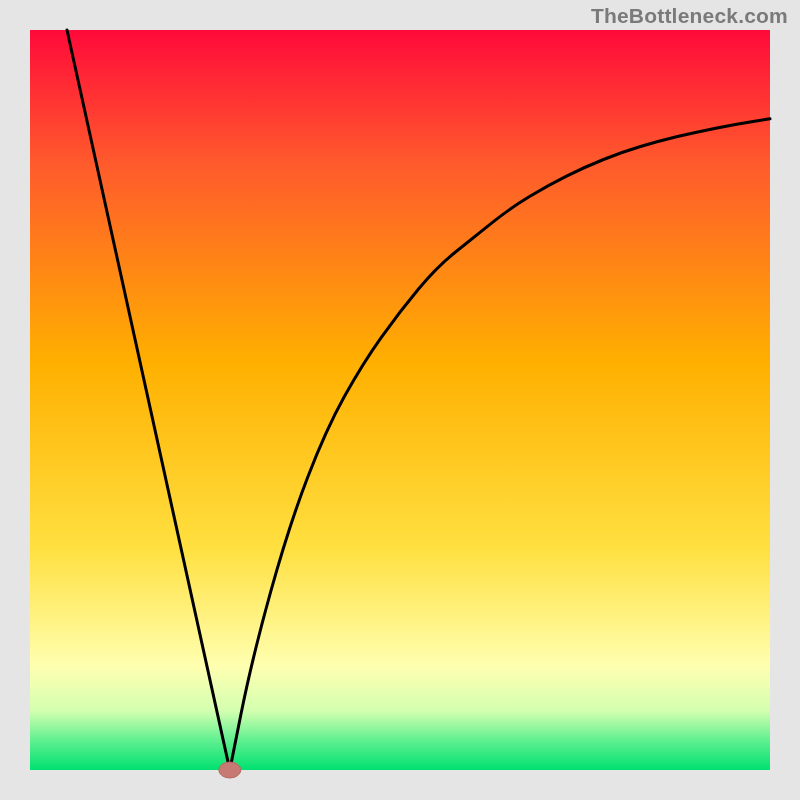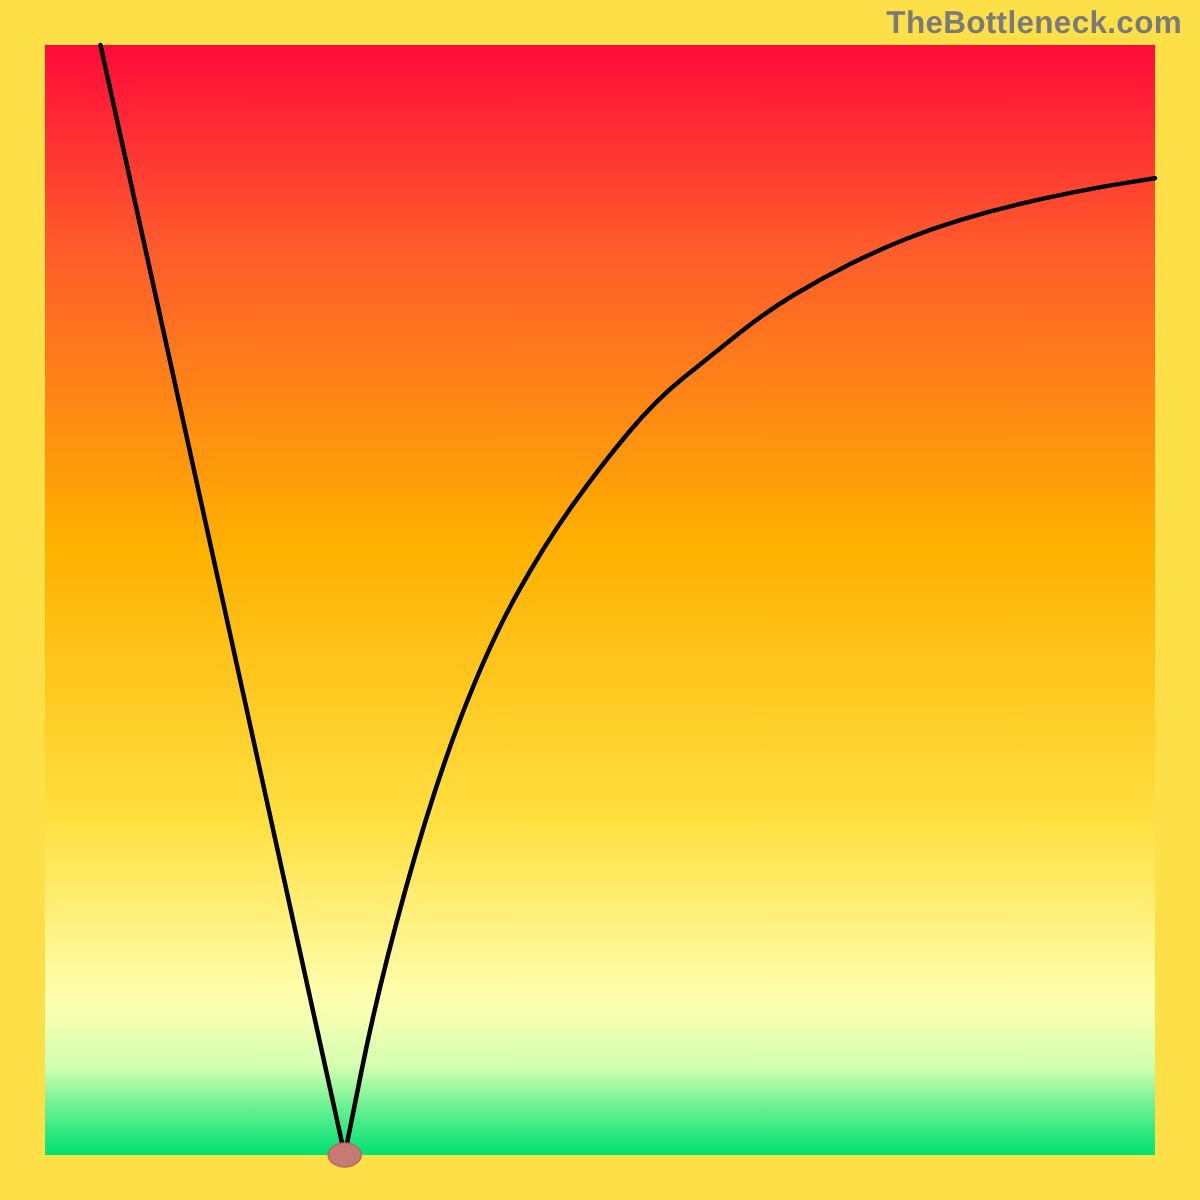--- a/index.html
+++ b/index.html
@@ -9,21 +9,21 @@
     height: 800px;
     background: #000;
     overflow: hidden;
   }
   .frame {
     position: absolute;
     top: 0;
     left: 0;
     width: 800px;
     height: 800px;
-    background: #fde047;
+    background: #e5e5e5;
   }
   .watermark {
     position: absolute;
     top: 4px;
     right: 12px;
     font-family: Arial, Helvetica, sans-serif;
     font-size: 21px;
     font-weight: 600;
     color: #7a7a7a;
     letter-spacing: 0.2px;

